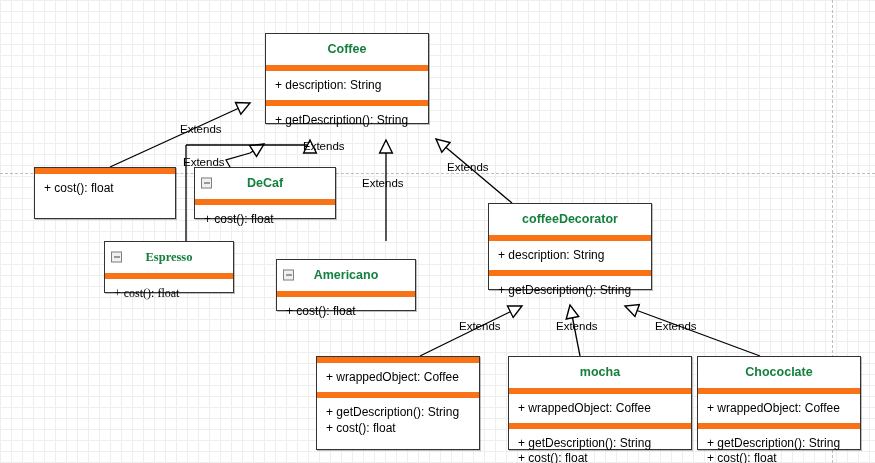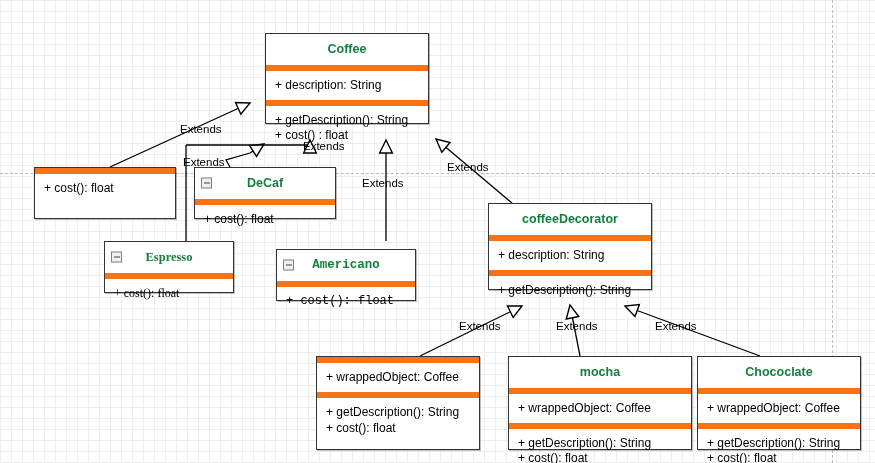--- a/index.html
+++ b/index.html
@@ -170,21 +170,20 @@
   <div class="edge-label" style="left:556px; top:321px;">Extends</div>
   <div class="edge-label" style="left:655px; top:321px;">Extends</div>
 
   <div class="uml-class" style="left:265px; top:33px; width:164px; height:91px;">
     <div class="uml-title">Coffee</div>
     <div class="uml-compartment">
       <span class="member">+ description: String</span>
     </div>
     <div class="uml-compartment">
       <span class="member">+ getDescription(): String</span>
-      <span class="member">+ cost() : float</span>
     </div>
   </div>
 
   <div class="uml-class" style="left:34px; top:167px; width:142px; height:52px;">
     <div class="uml-compartment">
       <span class="member">+ cost(): float</span>
     </div>
   </div>
 
   <div class="uml-class" style="left:194px; top:167px; width:142px; height:52px;">
@@ -200,21 +199,21 @@
   <div class="uml-class" style="left:104px; top:241px; width:130px; height:52px;font-family:Liberation Serif, serif;">
     <div class="uml-title">
       <span class="collapse-icon"></span>
       <span>Espresso</span>
     </div>
     <div class="uml-compartment">
       <span class="member">+ cost(): float</span>
     </div>
   </div>
 
-  <div class="uml-class" style="left:276px; top:249px; width:140px; height:52px;font-family:Liberation Mono, monospace;">
+  <div class="uml-class" style="left:276px; top:259px; width:140px; height:52px;">
     <div class="uml-title">
       <span class="collapse-icon"></span>
       <span>Americano</span>
     </div>
     <div class="uml-compartment">
       <span class="member">+ cost(): float</span>
     </div>
   </div>
 
   <div class="uml-class" style="left:488px; top:203px; width:164px; height:87px;">

